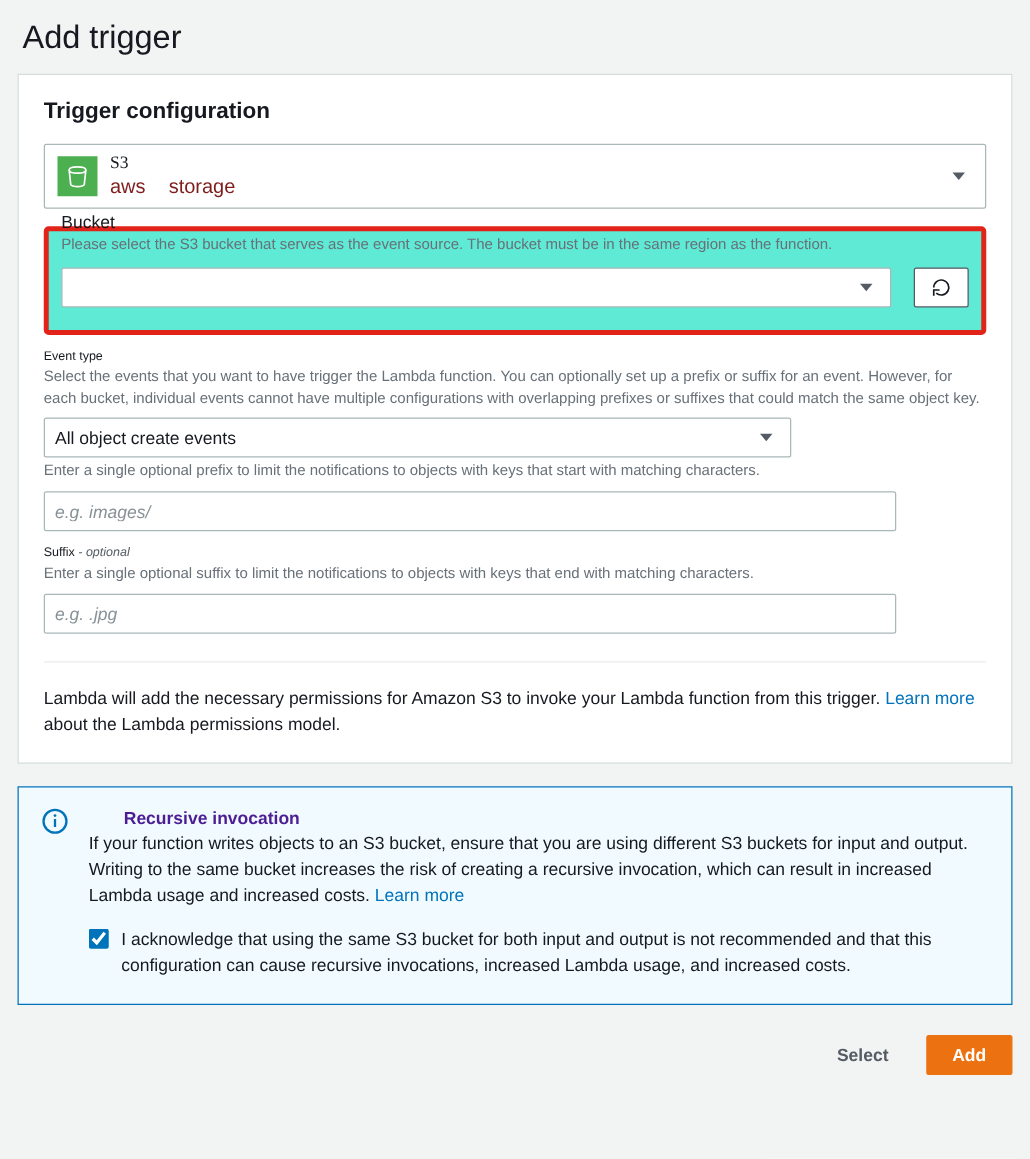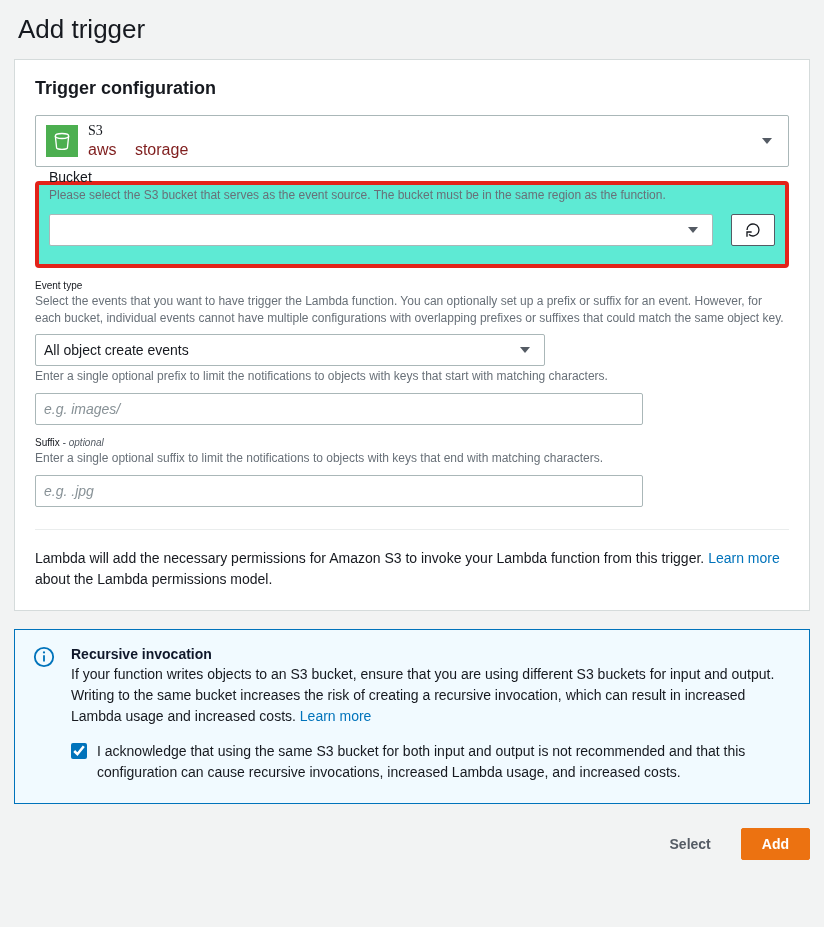--- a/index.html
+++ b/index.html
@@ -107,46 +107,46 @@
     border:1px solid #545b64;
     border-radius:2px;
     background:#fff;
     display:flex; align-items:center; justify-content:center;
     cursor:pointer;
   }
   .input-box {
     border:1px solid #aab7b8;
     border-radius:2px;
     height:32px;
-    width:608px;
+    width:682px;
     padding:0 8px;
     font-size:14px;
     color:#16191f;
     margin-top:8px;
     background:#fff;
   }
   .input-box::placeholder { color:#879196; font-style:italic; }
-  .event-select { width:510px; margin-top:8px; }
+  .event-select { width:598px; margin-top:8px; }
   .divider { border:0; border-top:1px solid #eaeded; margin:22px 0 18px 0; }
   .permissions-note { font-size:14px; color:#16191f; line-height:1.5; }
   .link { color:#0073bb; text-decoration:none; cursor:pointer; }
   
   .alert {
     margin:0 14px 14px 14px;
     border:1px solid #0073bb;
     background:#f1faff;
     padding:16px 18px 20px 18px;
     display:flex;
   }
   .alert-icon {
     flex:0 0 30px;
     color:#0073bb;
   }
   .alert-body { flex:1; margin-left:8px; }
-  .alert-title { font-weight:700; font-size:14px; color:#0f172a; }
+  .alert-title { font-weight:700; font-size:14px; color:#4c1d95;margin-left:28px; }
   .alert-text { font-size:14px; color:#16191f; line-height:1.5; margin-top:2px; }
   .ack-row { display:flex; margin-top:14px; }
   .ack-row input[type=checkbox] {
     width:16px; height:16px;
     accent-color:#0073bb;
     margin:2px 10px 0 0;
     flex:0 0 16px;
   }
   .ack-text { font-size:14px; color:#16191f; line-height:1.5; }
   

